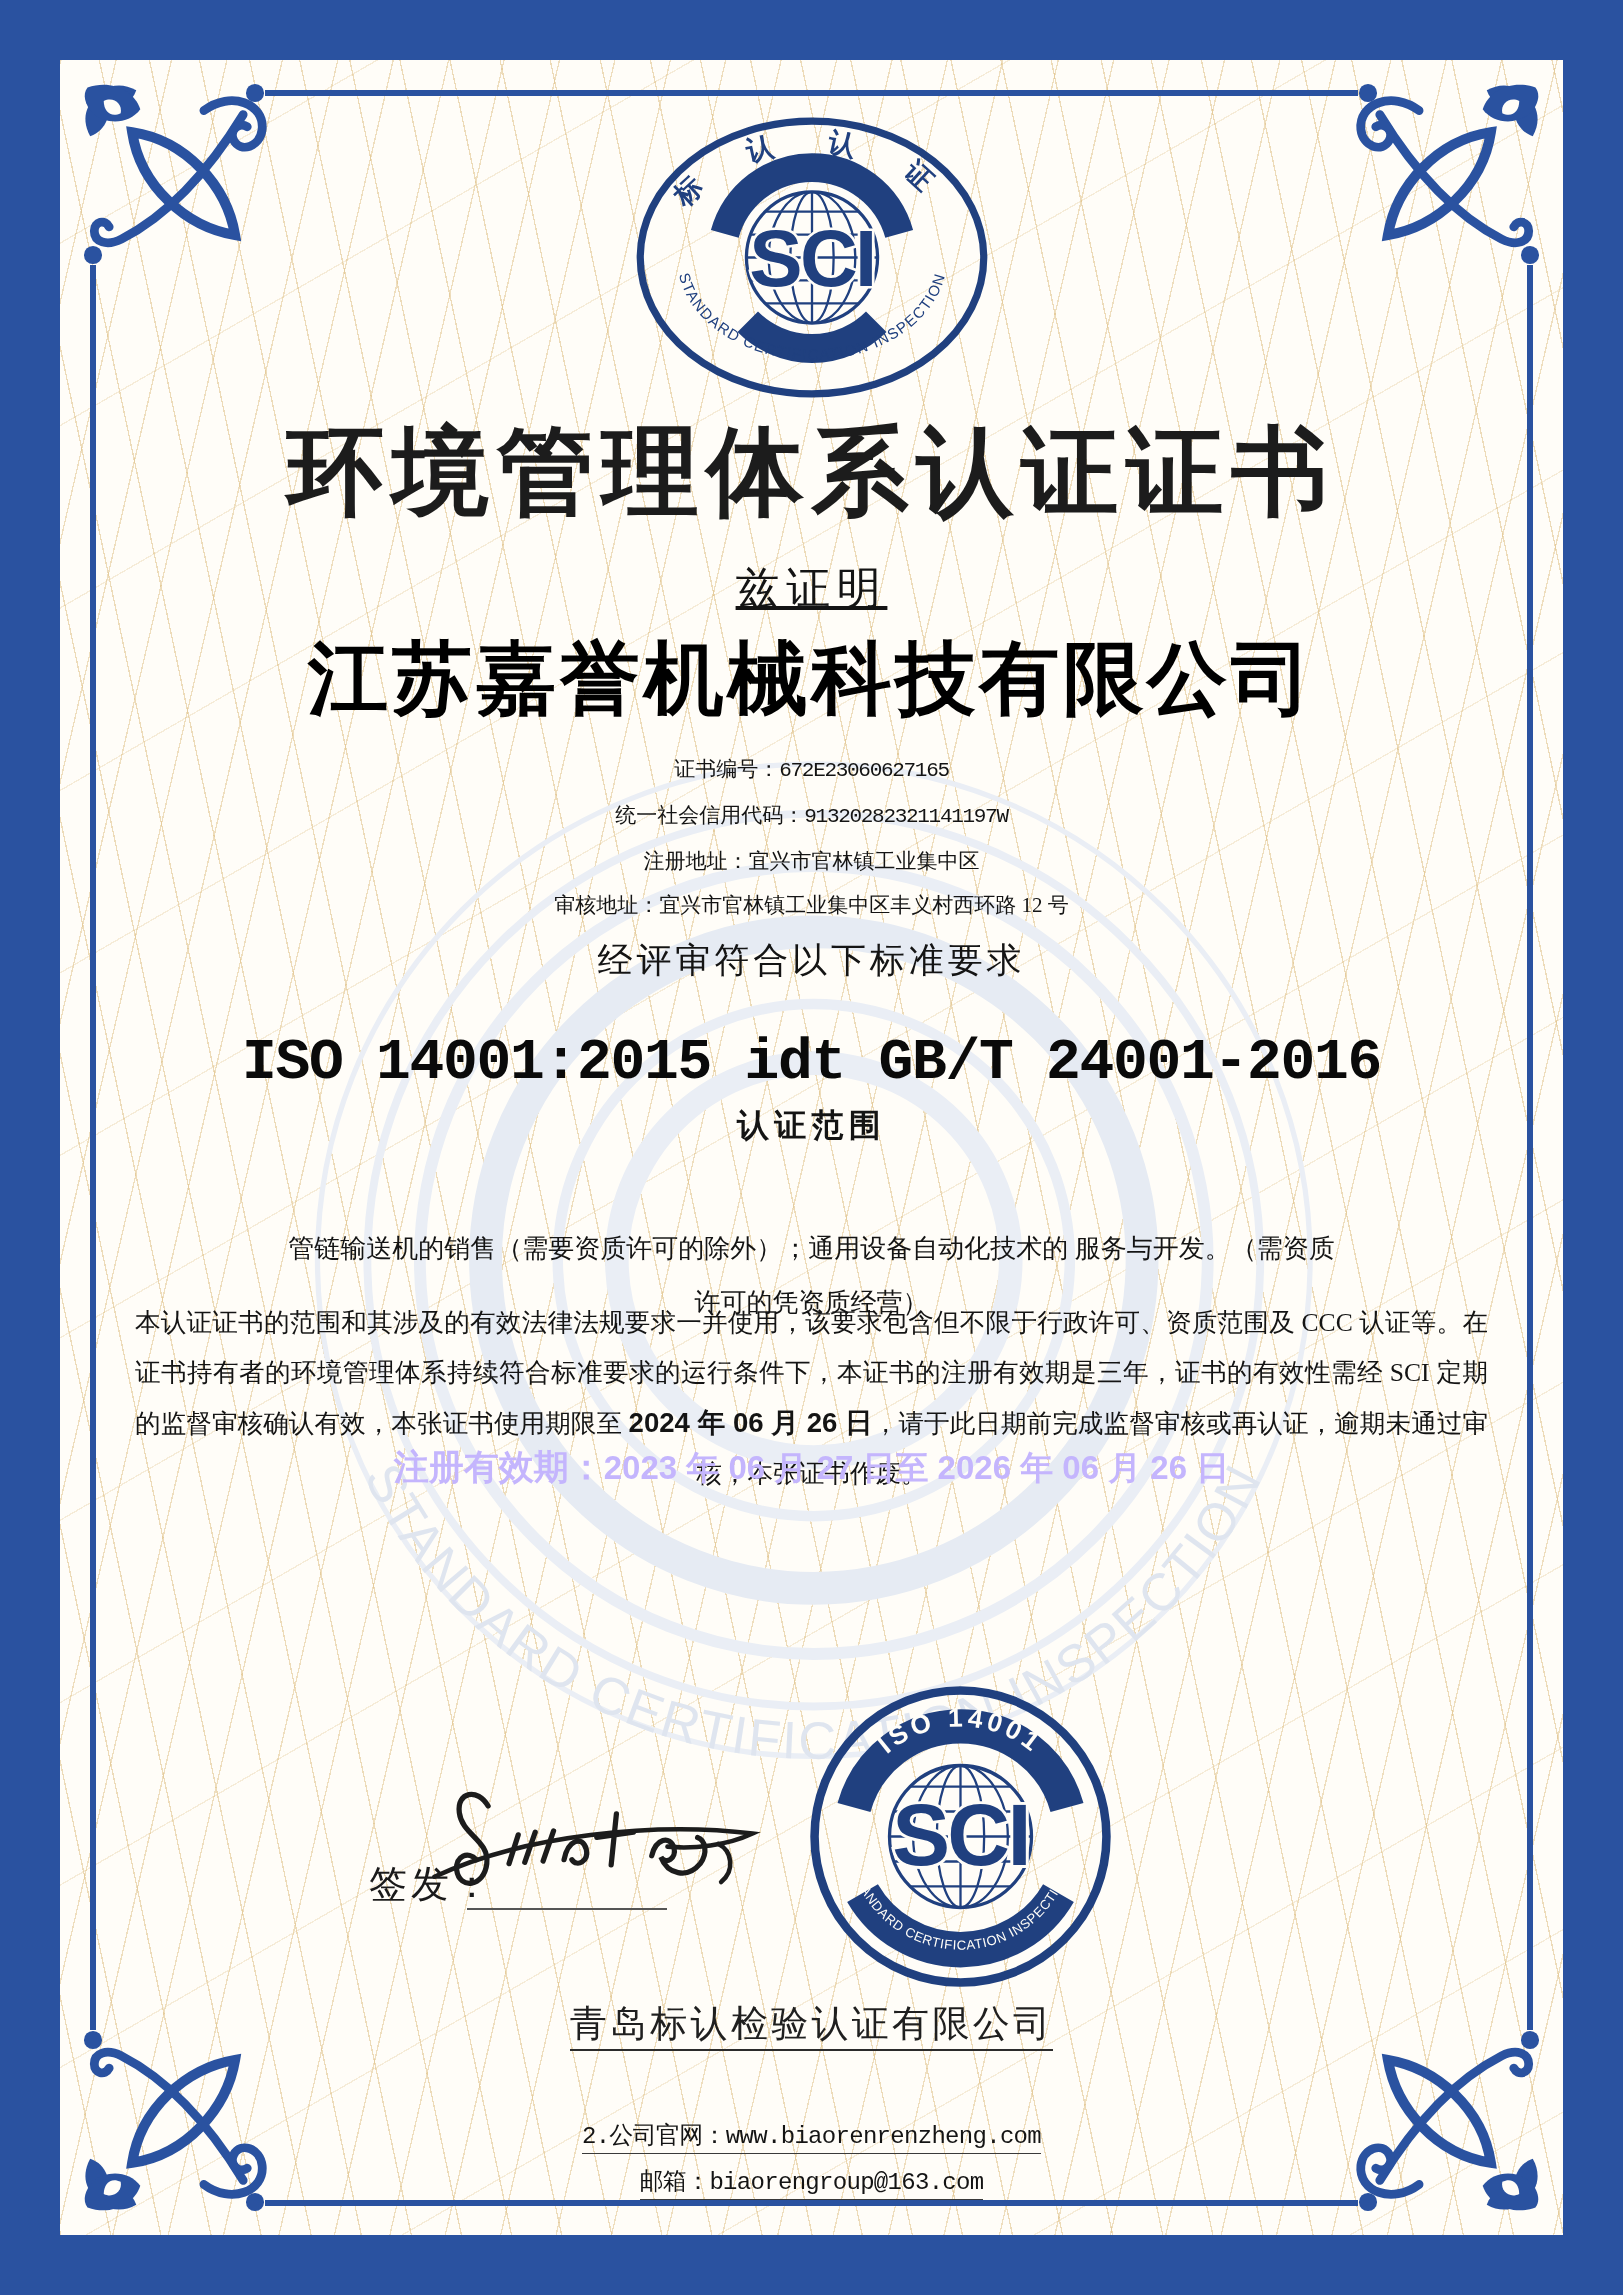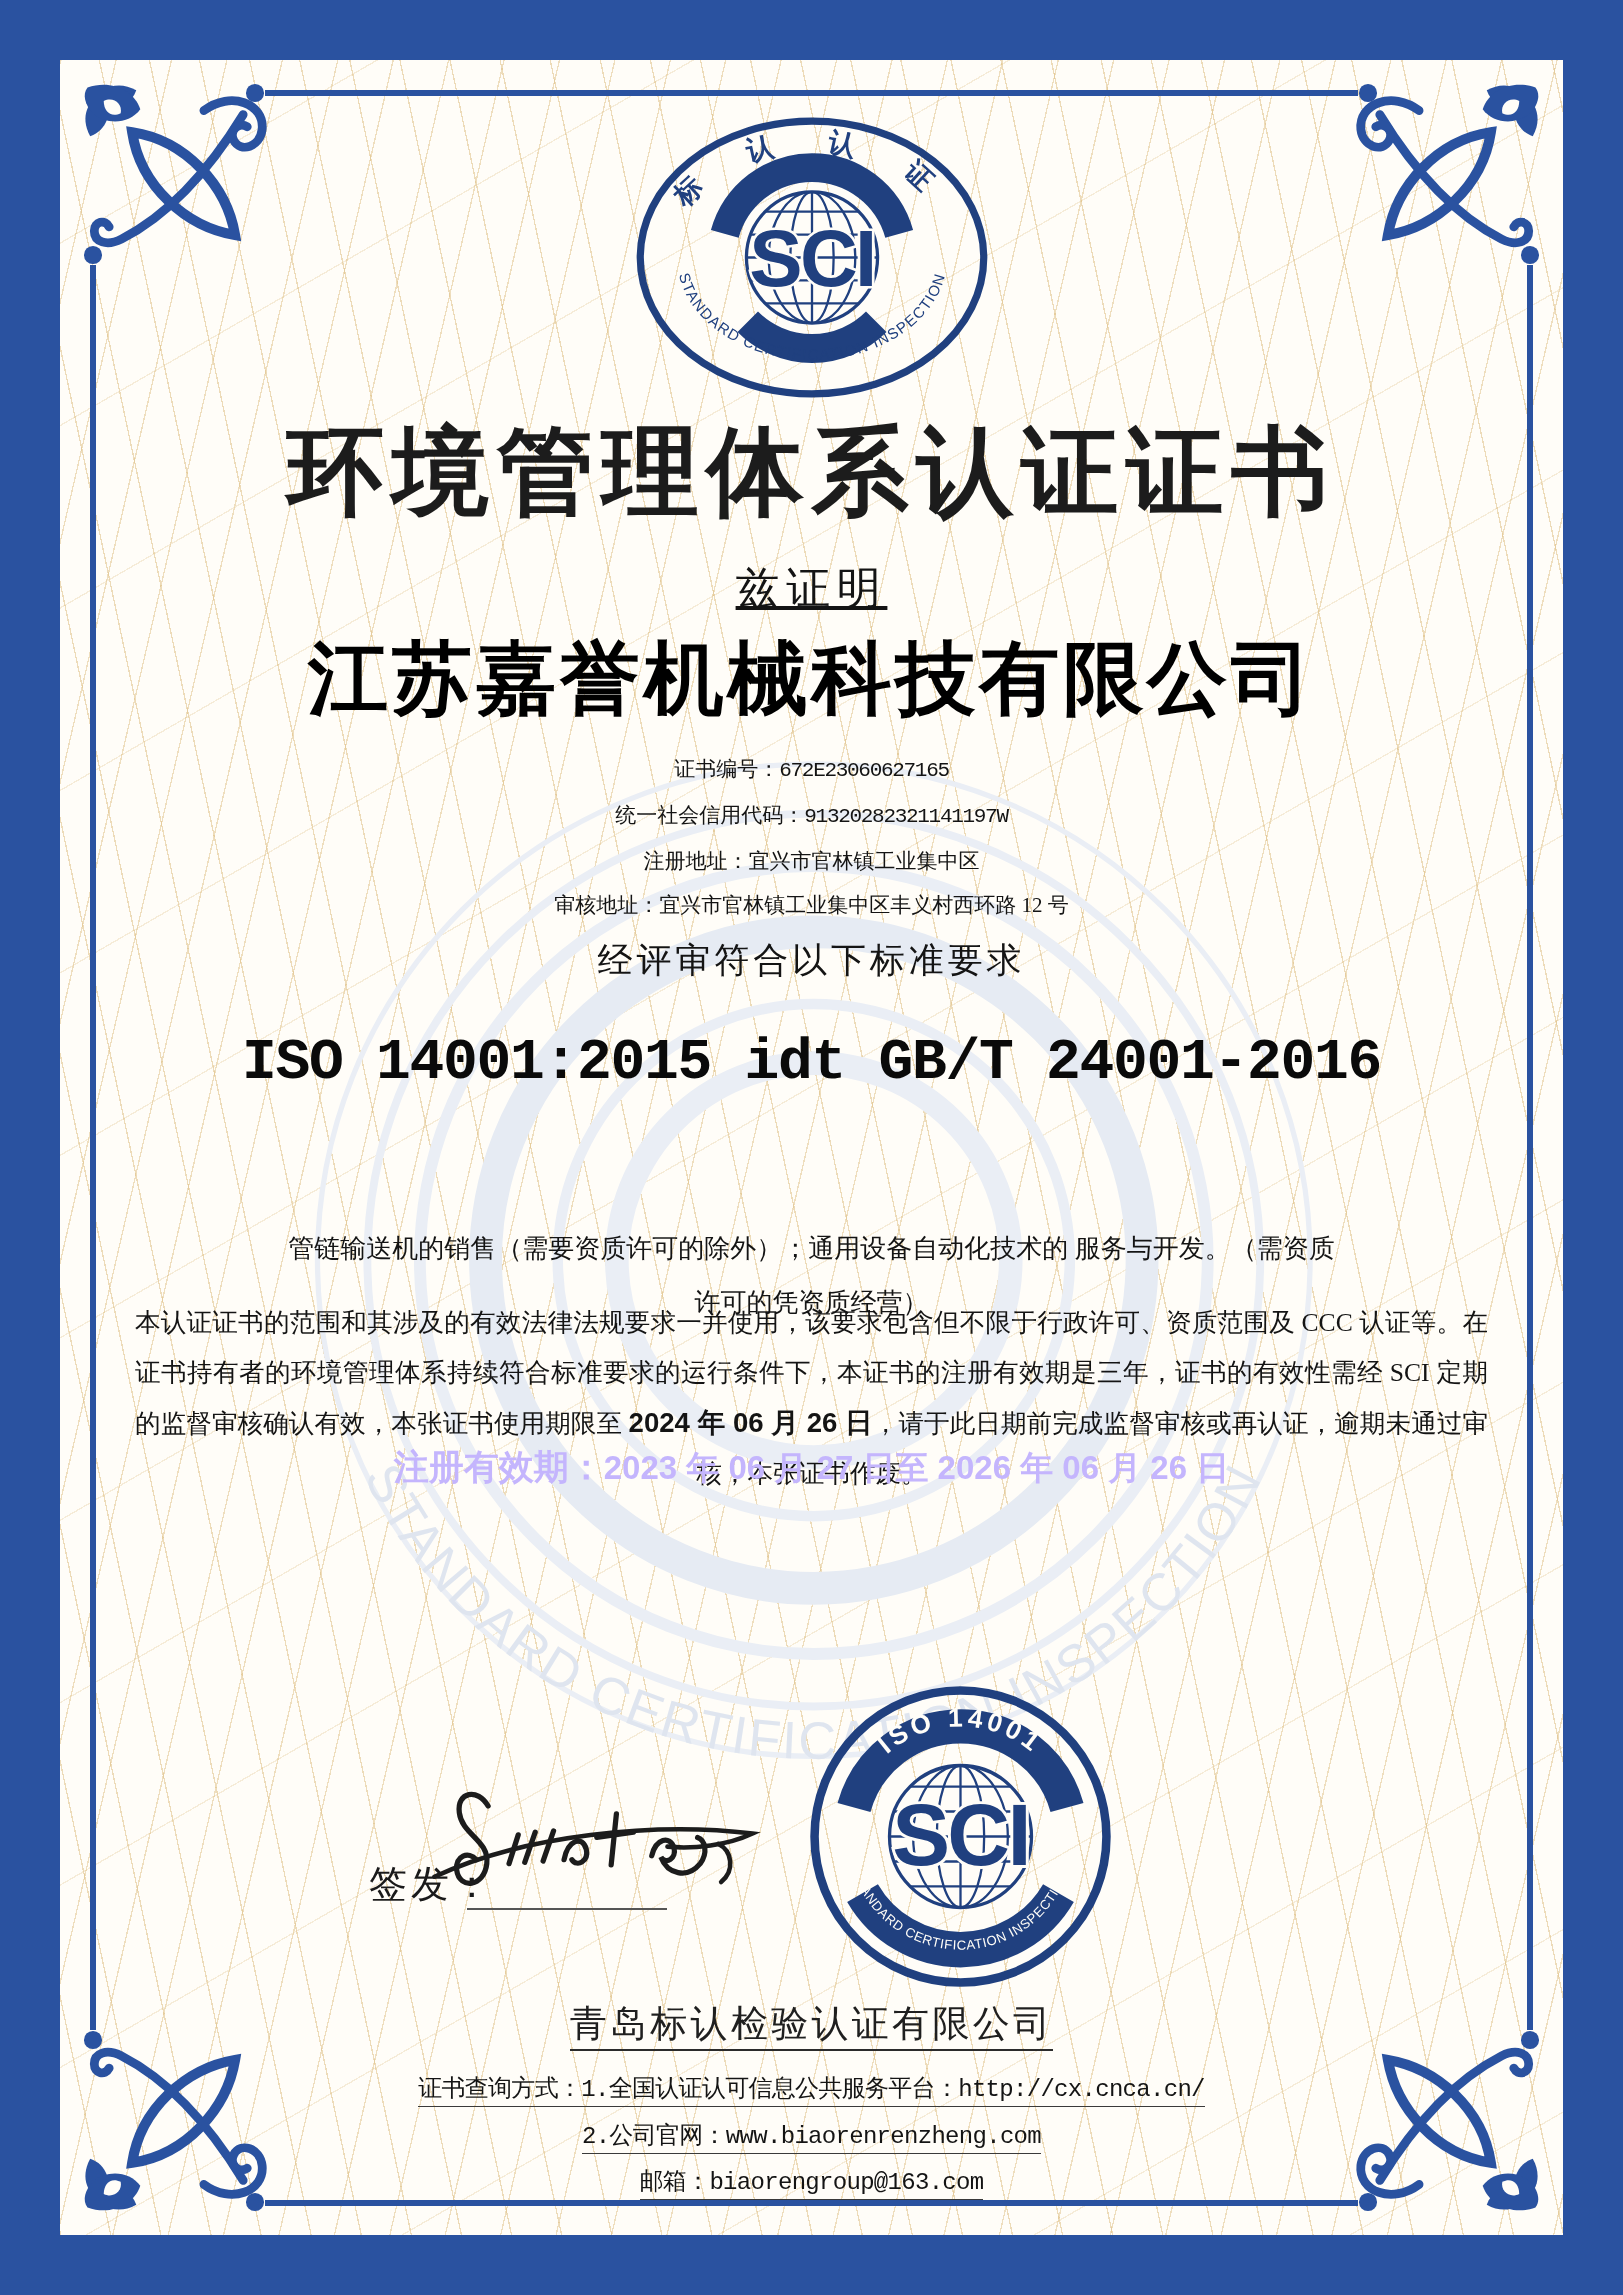--- a/index.html
+++ b/index.html
@@ -183,20 +183,21 @@
 
     <div class="cline fields">
       <div><span>证书编号：</span><span class="val">672E23060627165</span></div>
       <div><span>统一社会信用代码：</span><span class="val">91320282321141197W</span></div>
       <div><span>注册地址：</span><span>宜兴市官林镇工业集中区</span></div>
       <div><span>审核地址：</span><span>宜兴市官林镇工业集中区丰义村西环路 12 号</span></div>
     </div>
 
     <div class="cline intro">经评审符合以下标准要求</div>
     <div class="cline isocode">ISO 14001:2015 idt GB/T 24001-2016</div>
+    <div class="cline scopetitle">认证范围</div>
     <div class="cline scope"><span>管链输送机的销售（需要资质许可的除外）；通用设备自动化技术的 服务与开发。（需资质许可的凭资质经营）</span></div>
 
     <div class="legal"><span>本认证证书的范围和其涉及的有效法律法规要求一并使用，该要求包含但不限于行政许可、资质范围及 CCC 认证等。在证书持有者的环境管理体系持续符合标准要求的运行条件下，本证书的注册有效期是三年，证书的有效性需经 SCI 定期的监督审核确认有效，本张证书使用期限至 </span><b>2024 年 06 月 26 日</b><span>，请于此日期前完成监督审核或再认证，逾期未通过审核，本张证书作废。</span></div>
 
     <div class="cline validity"><span>注册有效期：</span><span class="rng">2023 年 06 月 27 日至 2026 年 06 月 26 日</span></div>
 
     <svg class="badge-bottom" viewBox="0 0 470 470">
       <circle cx="235" cy="235" r="222" fill="none" stroke="currentColor" stroke-width="13"></circle>
       <defs>
         <path id="bb-top" d="M73,191 A168,168 0 0 1 397,191" fill="none"></path>
@@ -235,18 +236,17 @@
         <path d="M128,140 L142,96 M152,138 L168,92 M180,136 L196,90" stroke-width="8"></path>
         <path d="M212,134 C218,104 240,96 246,118 C250,136 232,146 224,134" stroke-width="8"></path>
         <path d="M292,64 L284,142 M262,100 L318,92" stroke-width="8"></path>
         <path d="M346,128 C352,102 374,96 380,116 C384,132 368,142 360,130 C370,156 400,164 420,140 C432,124 428,104 416,100" stroke-width="8"></path>
         <path d="M448,110 C468,120 474,150 452,168" stroke-width="7"></path>
       </g>
     </svg>
     <div class="sig-line"></div>
 
     <div class="cline issuer"><span>青岛标认检验认证有限公司</span></div>
-    <div class="cline q q1"><span>证书查询方式：1.全国认证认可信息公共服务平台：http://cx.cnca.cn/</span></div>
     <div class="cline q q2"><span>2.公司官网：www.biaorenrenzheng.com</span></div>
     <div class="cline q q3"><span>邮箱：biaorengroup@163.com</span></div>
   </div>
 </div>
 
 
 </body></html>

